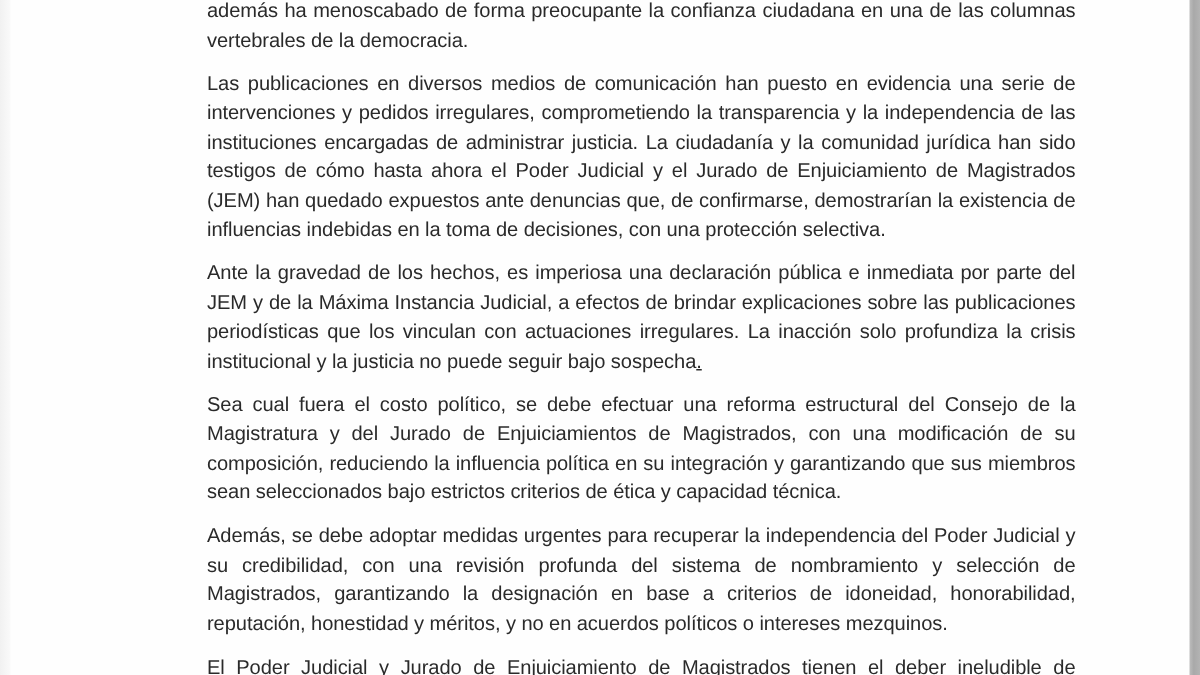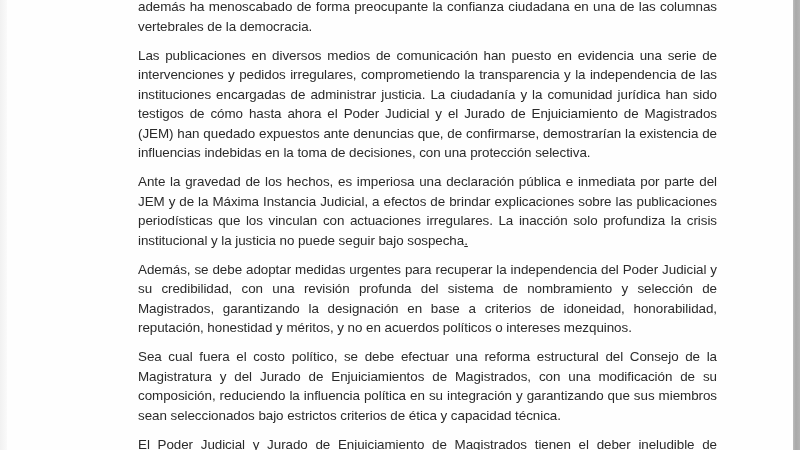--- a/index.html
+++ b/index.html
@@ -52,19 +52,19 @@
 </head>
 <body>
 
 <div class="page">
   <div class="left-shade"></div>
 
   <div class="text-column">
     <p class="para"><span>además ha menoscabado de forma preocupante la confianza ciudadana en una de las columnas vertebrales de la democracia.</span></p>
     <p class="para"><span>Las publicaciones en diversos medios de comunicación han puesto en evidencia una serie de intervenciones y pedidos irregulares, comprometiendo la transparencia y la independencia de las instituciones encargadas de administrar justicia. La ciudadanía y la comunidad jurídica han sido testigos de cómo hasta ahora el Poder Judicial y el Jurado de Enjuiciamiento de Magistrados (JEM) han quedado expuestos ante denuncias que, de confirmarse, demostrarían la existencia de influencias indebidas en la toma de decisiones, con una protección selectiva.</span></p>
     <p class="para"><span>Ante la gravedad de los hechos, es imperiosa una declaración pública e inmediata por parte del JEM y de la Máxima Instancia Judicial, a efectos de brindar explicaciones sobre las publicaciones periodísticas que los vinculan con actuaciones irregulares. La inacción solo profundiza la crisis institucional y la justicia no puede seguir bajo sospecha</span><span class="trail-underline">.</span></p>
+    <p class="para"><span>Sea cual fuera el costo político, se debe efectuar una reforma estructural del Consejo de la Magistratura y del Jurado de Enjuiciamientos de Magistrados, con una modificación de su composición, reduciendo la influencia política en su integración y garantizando que sus miembros sean seleccionados bajo estrictos criterios de ética y capacidad técnica.</span></p>
     <p class="para"><span>Además, se debe adoptar medidas urgentes para recuperar la independencia del Poder Judicial y su credibilidad, con una revisión profunda del sistema de nombramiento y selección de Magistrados, garantizando la designación en base a criterios de idoneidad, honorabilidad, reputación, honestidad y méritos, y no en acuerdos políticos o intereses mezquinos.</span></p>
-    <p class="para"><span>Sea cual fuera el costo político, se debe efectuar una reforma estructural del Consejo de la Magistratura y del Jurado de Enjuiciamientos de Magistrados, con una modificación de su composición, reduciendo la influencia política en su integración y garantizando que sus miembros sean seleccionados bajo estrictos criterios de ética y capacidad técnica.</span></p>
     <p class="para"><span>El Poder Judicial y Jurado de Enjuiciamiento de Magistrados tienen el deber ineludible de demostrar</span></p>
   </div>
 
   <div class="right-bar"></div>
 </div>
 
 </body></html>

